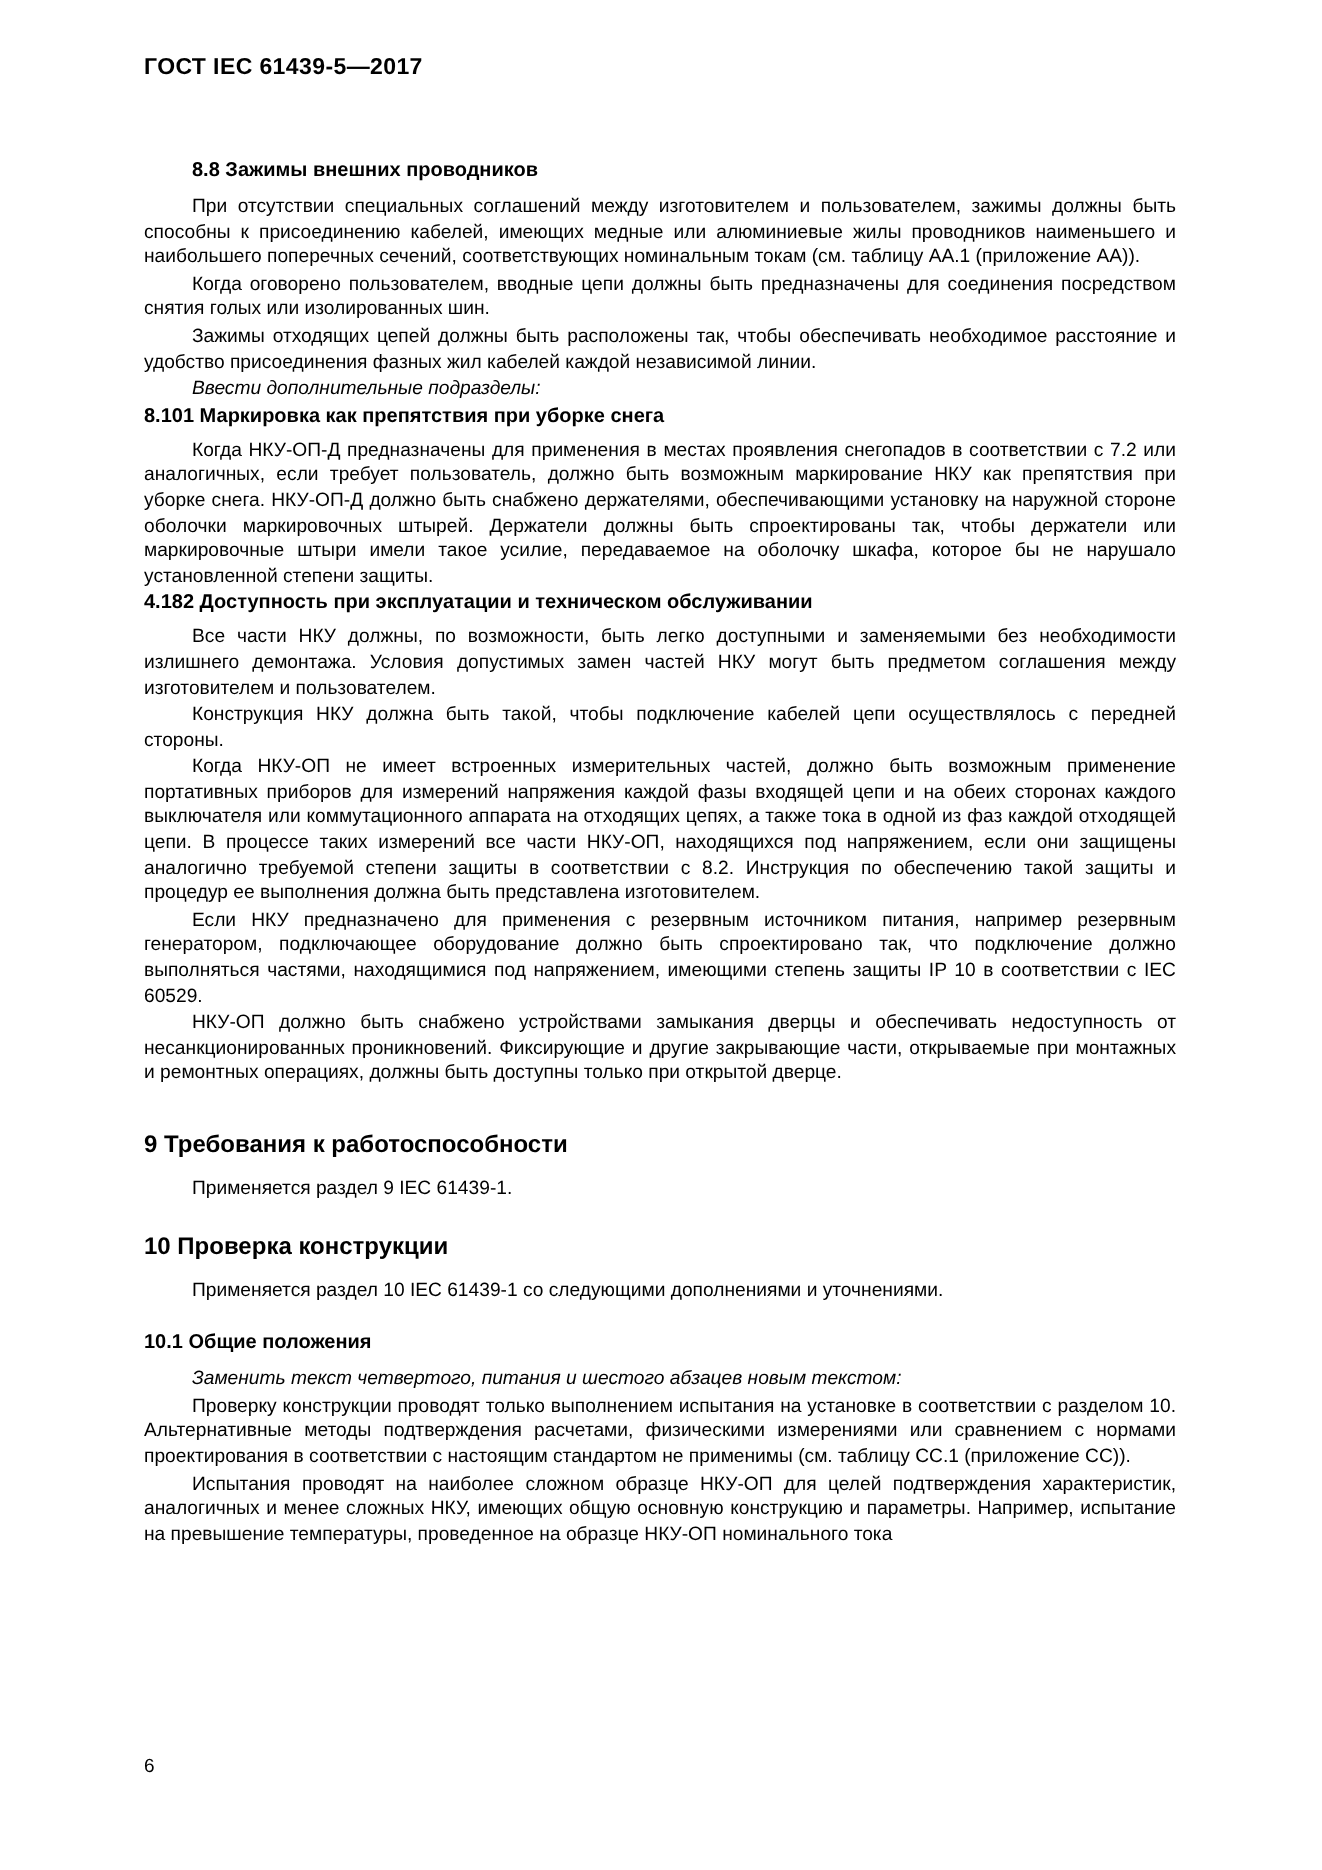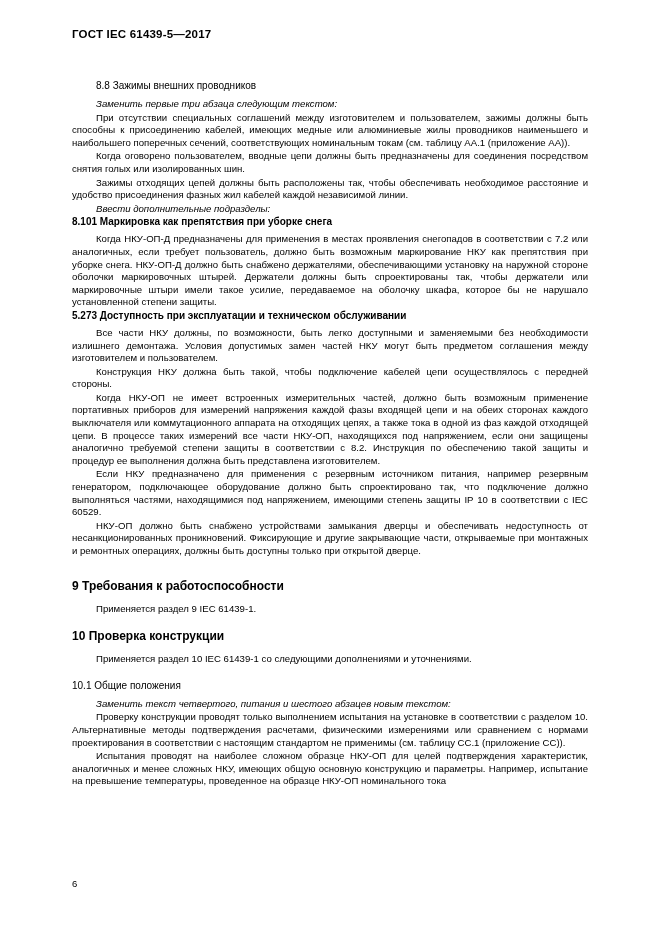--- a/index.html
+++ b/index.html
@@ -31,21 +31,21 @@
     letter-spacing: 0.2px;
   }
   .content {
     position: absolute;
     top: 80px;
     left: 72px;
     width: 516px;
   }
   .h-sub {
     font-size: 10px;
-    font-weight: normal;
+    font-weight: bold;
     margin: 0 0 7px 0;
     padding-left: 24px;
   }
   .h-sub.nopad {
     padding-left: 0;
   }
   .h-clause {
     font-size: 10px;
     font-weight: bold;
     margin: 0 0 6px 0;
@@ -82,30 +82,29 @@
 <body>
 
 <div class="page">
 
   <div class="header">ГОСТ IEC 61439-5—2017</div>
 
   <div class="content">
 
     <div class="h-sub">8.8  Зажимы внешних проводников</div>
 
-    <p class="italic">Заменить первые три абзаца следующим текстом:</p>
     <p class="para">При отсутствии специальных соглашений между изготовителем и пользователем, зажимы должны быть способны к присоединению кабелей, имеющих медные или алюминиевые жилы проводников наименьшего и наибольшего поперечных сечений, соответствующих номинальным токам (см. таблицу АА.1 (приложение АА)).</p>
     <p class="para">Когда оговорено пользователем, вводные цепи должны быть предназначены для соединения посредством снятия голых или изолированных шин.</p>
     <p class="para">Зажимы отходящих цепей должны быть расположены так, чтобы обеспечивать необходимое расстояние и удобство присоединения фазных жил кабелей каждой независимой линии.</p>
     <p class="italic">Ввести дополнительные подразделы:</p>
 
     <div class="h-clause">8.101 Маркировка как препятствия при уборке снега</div>
     <p class="para">Когда НКУ-ОП-Д предназначены для применения в местах проявления снегопадов в соответствии с 7.2 или аналогичных, если требует пользователь, должно быть возможным маркирование НКУ как препятствия при уборке снега. НКУ-ОП-Д должно быть снабжено держателями, обеспечивающими установку на наружной стороне оболочки маркировочных штырей. Держатели должны быть спроектированы так, чтобы держатели или маркировочные штыри имели такое усилие, передаваемое на оболочку шкафа, которое бы не нарушало установленной степени защиты.</p>
 
-    <div class="h-clause">5.273 Доступность при эксплуатации и техническом обслуживании</div>
+    <div class="h-clause">4.182 Доступность при эксплуатации и техническом обслуживании</div>
     <p class="para">Все части НКУ должны, по возможности, быть легко доступными и заменяемыми без необходимости излишнего демонтажа. Условия допустимых замен частей НКУ могут быть предметом соглашения между изготовителем и пользователем.</p>
     <p class="para">Конструкция НКУ должна быть такой, чтобы подключение кабелей цепи осуществлялось с передней стороны.</p>
     <p class="para">Когда НКУ-ОП не имеет встроенных измерительных частей, должно быть возможным применение портативных приборов для измерений напряжения каждой фазы входящей цепи и на обеих сторонах каждого выключателя или коммутационного аппарата на отходящих цепях, а также тока в одной из фаз каждой отходящей цепи. В процессе таких измерений все части НКУ-ОП, находящихся под напряжением, если они защищены аналогично требуемой степени защиты в соответствии с 8.2. Инструкция по обеспечению такой защиты и процедур ее выполнения должна быть представлена изготовителем.</p>
     <p class="para">Если НКУ предназначено для применения с резервным источником питания, например резервным генератором, подключающее оборудование должно быть спроектировано так, что подключение должно выполняться частями, находящимися под напряжением, имеющими степень защиты IP 10 в соответствии с IEC 60529.</p>
     <p class="para">НКУ-ОП должно быть снабжено устройствами замыкания дверцы и обеспечивать недоступность от несанкционированных проникновений. Фиксирующие и другие закрывающие части, открываемые при монтажных и ремонтных операциях, должны быть доступны только при открытой дверце.</p>
 
     <div class="spacer-lg"></div>
     <div class="h-major">9  Требования к работоспособности</div>
     <p class="para">Применяется раздел 9 IEC 61439-1.</p>
 

